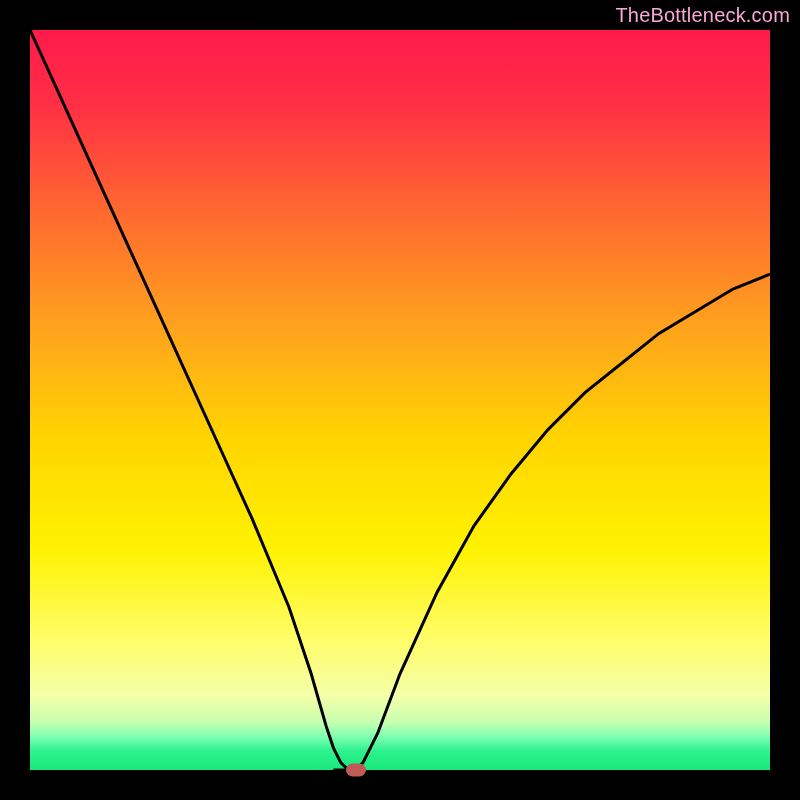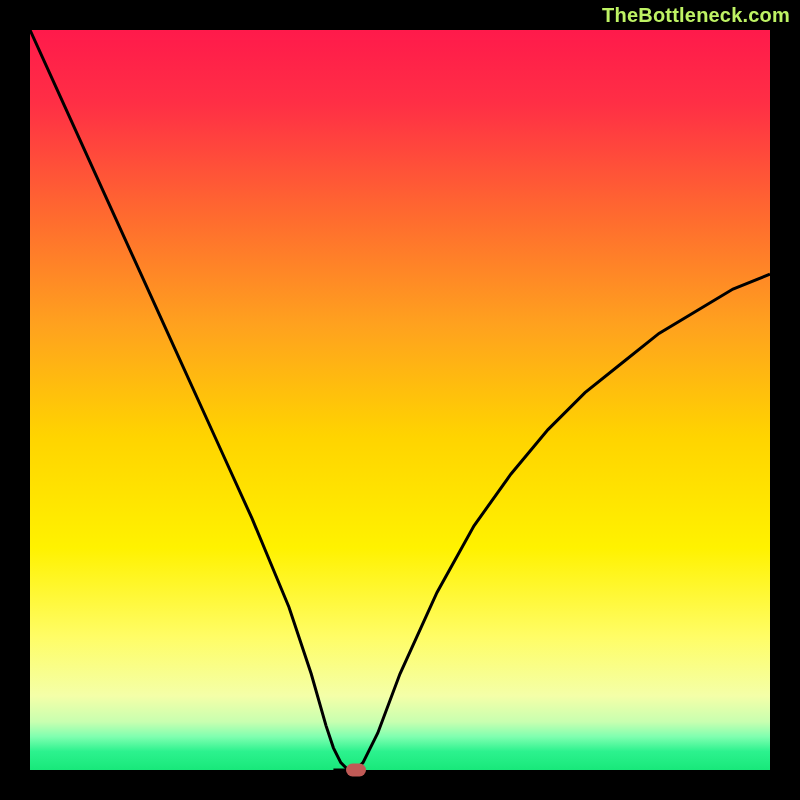--- a/index.html
+++ b/index.html
@@ -16,23 +16,23 @@
     top: 0;
     left: 0;
     width: 800px;
     height: 800px;
     background: #000;
   }
   .watermark {
     position: absolute;
     top: 4px;
     right: 10px;
-    color: #bef264;
+    color: #f9a8d4;
     font-size: 20px;
-    font-weight: 700;
+    font-weight: 400;
     letter-spacing: 0.2px;
     z-index: 50;
   }
   .plot-area {
     position: absolute;
     left: 30px;
     top: 30px;
     width: 740px;
     height: 740px;
   }

